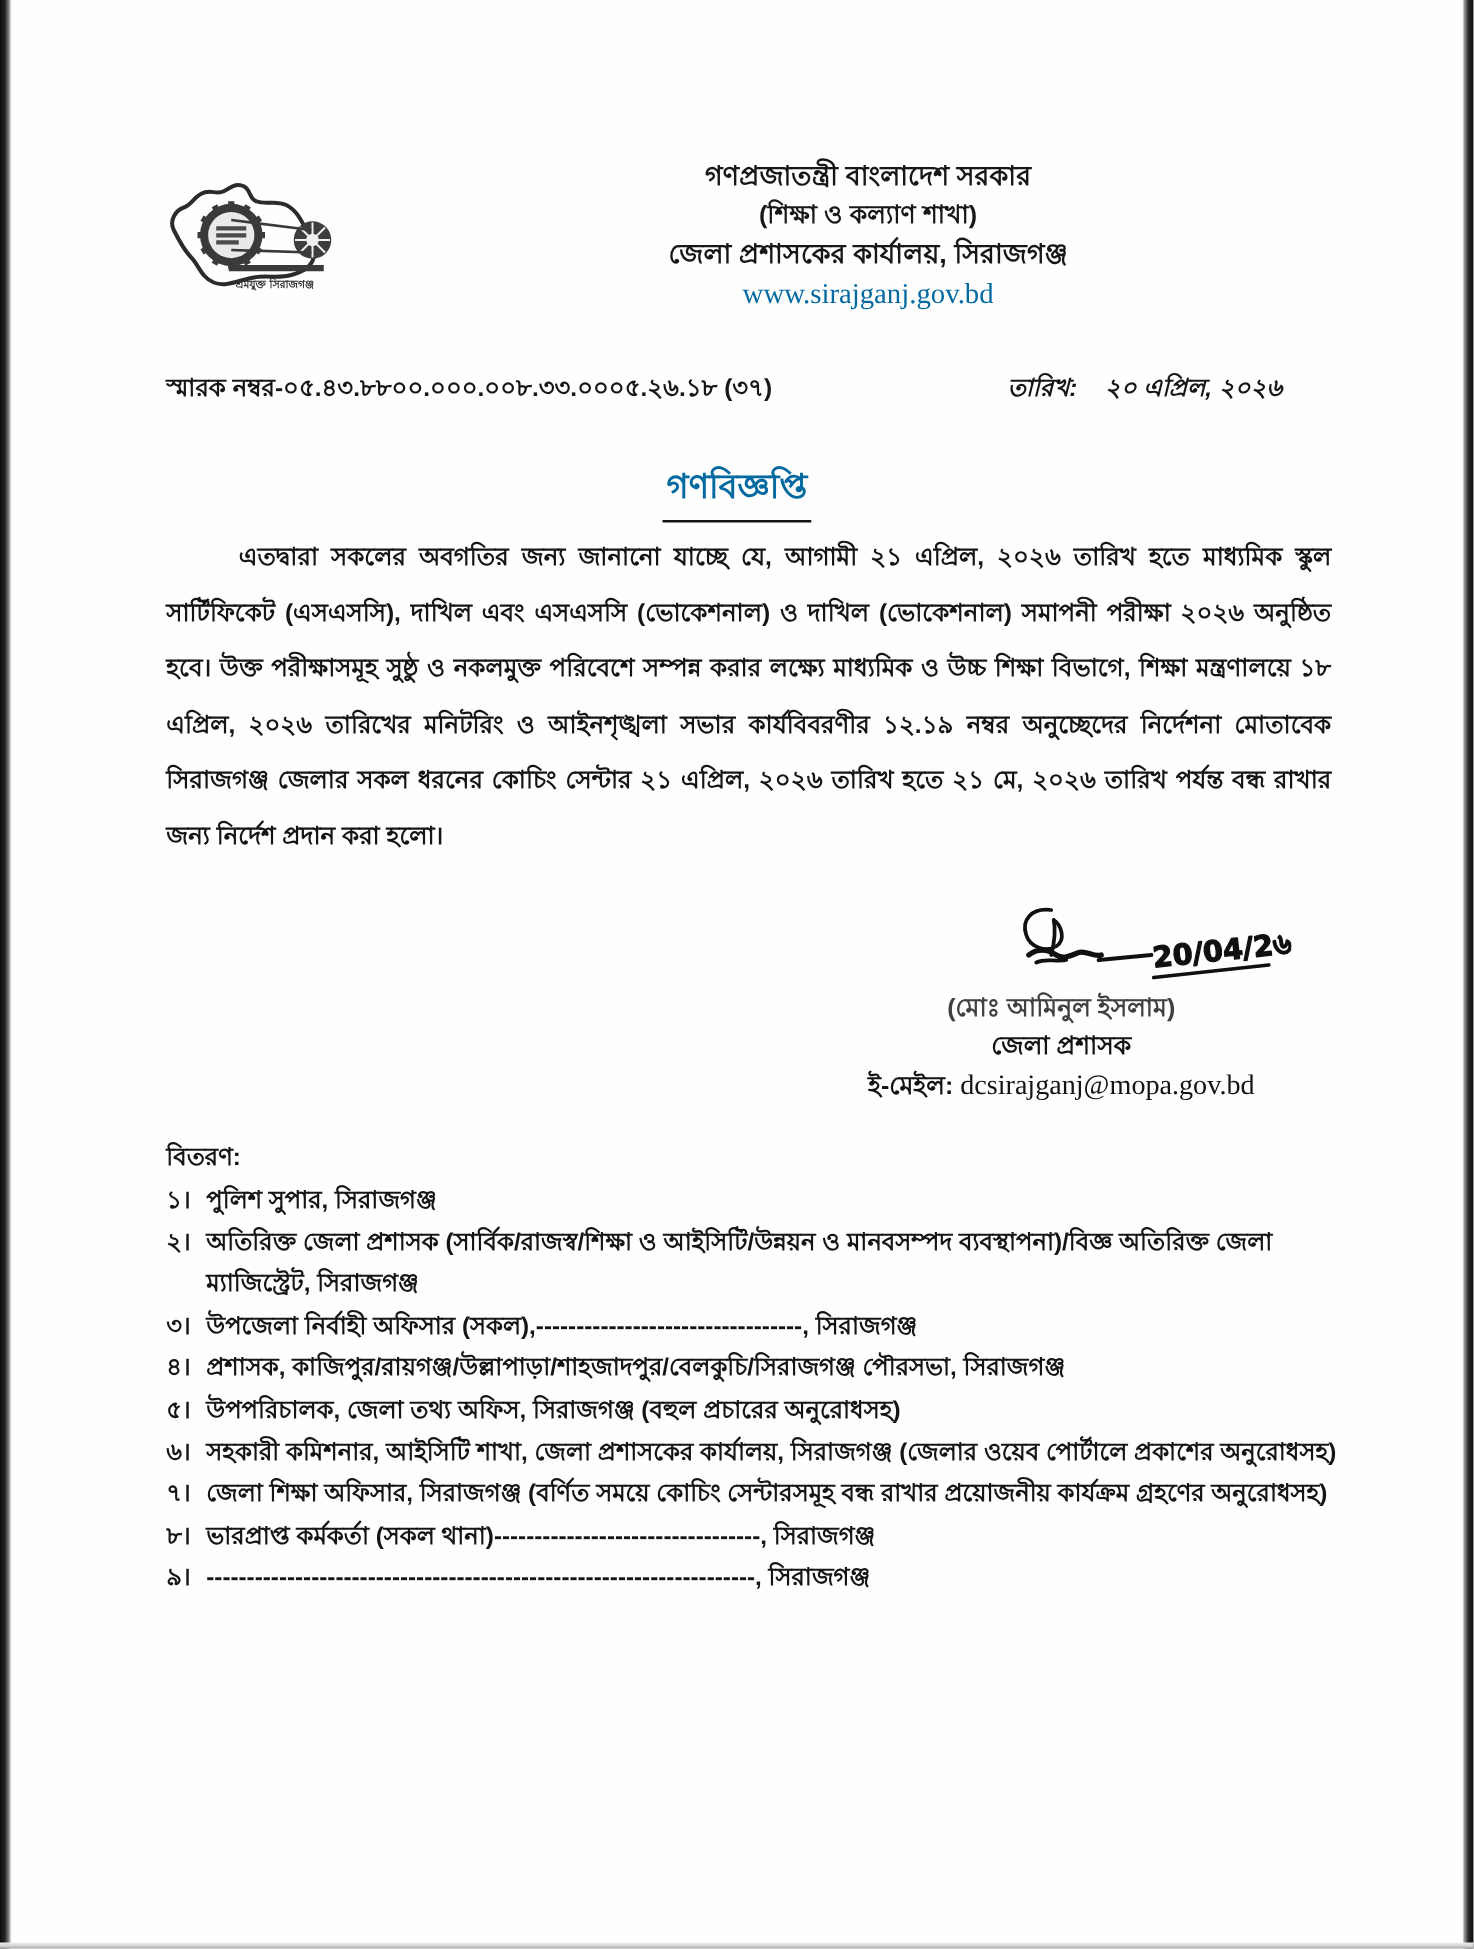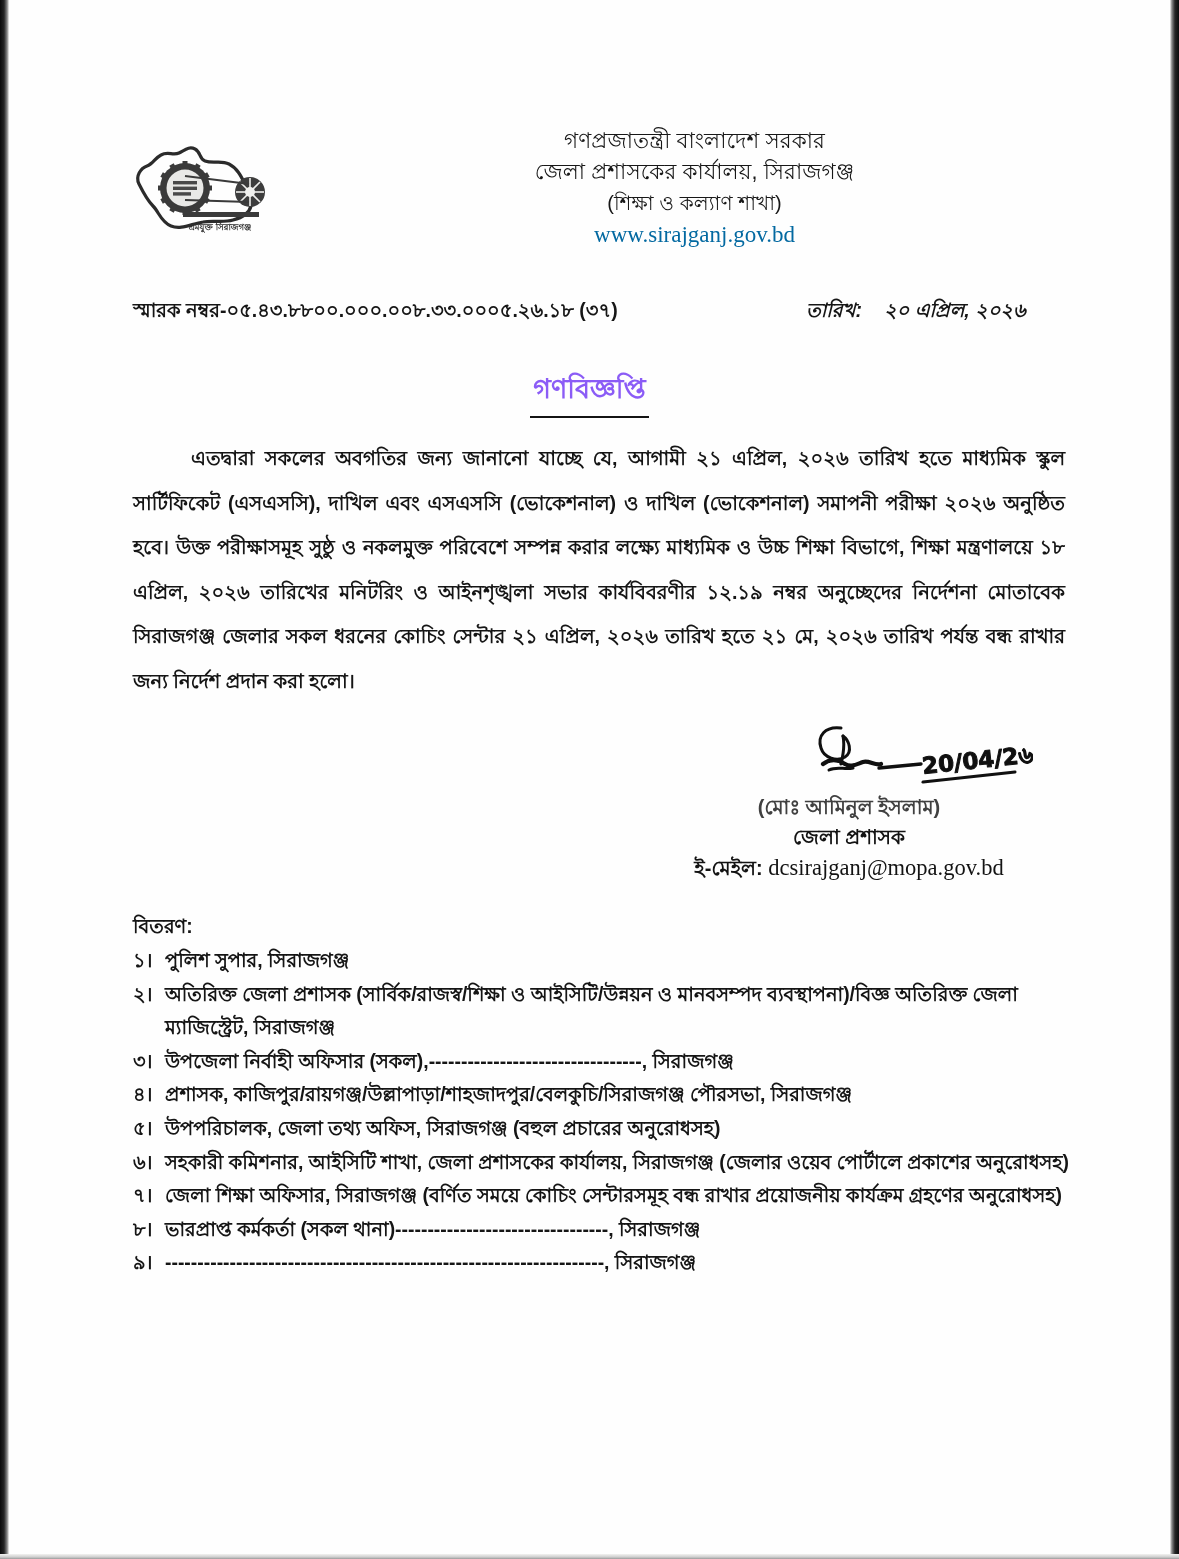--- a/index.html
+++ b/index.html
@@ -66,21 +66,21 @@
   .emblem svg { display: block; width: 100%; height: 100%; }
   .head-lines {
     position: absolute;
     left: 330px;
     right: 120px;
     top: 0;
     text-align: center;
   }
   .head-bn {
     font-family: "Liberation Sans", "DejaVu Sans", sans-serif;
-    font-weight: 400;
+    font-weight: 700;
     color: #171717;
     letter-spacing: .1px;
   }
   .head-l1 { font-size: 21.5px; line-height: 31px; }
   .head-l2 { font-size: 21.5px; line-height: 31px; }
   .head-l3 { font-size: 20px;   line-height: 31px; }
   .head-url {
     font-family: "Liberation Serif", "DejaVu Serif", serif;
     font-size: 23px;
     line-height: 32px;
@@ -120,34 +120,34 @@
 
   
   .notice-title {
     position: absolute;
     left: 0; right: 0;
     top: 368px;
     text-align: center;
     font-family: "Liberation Sans", "DejaVu Sans", sans-serif;
     font-weight: 700;
     font-size: 27px;
-    color: #8b5cf6;
+    color: #0369a1;
   }
   .notice-title span {
     display: inline-block;
     border-bottom: 2.4px solid #141414;
     padding: 0 3px 3px 3px;
   }
 
   
   .body-copy {
     position: absolute;
     left: 133px;
     width: 932px;
-    top: 436px;
+    top: 424px;
     font-family: "Liberation Sans", "DejaVu Sans", sans-serif;
     font-weight: 700;
     font-size: 19.6px;
     line-height: 44.5px;
     color: #151515;
     text-align: justify;
     text-justify: inter-word;
     text-indent: 58px;
   }
 
@@ -299,22 +299,22 @@
           <path d="M60 36 L124 44" stroke="#3a3a3a" stroke-width="2.2" fill="none"></path>
           <path d="M60 60 L124 62" stroke="#3a3a3a" stroke-width="2.2" fill="none"></path>
         </g>
         <rect x="58" y="72" width="76" height="5" fill="#3a3a3a"></rect>
         <text x="95" y="90" text-anchor="middle" font-family="DejaVu Sans, sans-serif" font-size="8.5" font-weight="bold" fill="#2e2e2e">শ্রমযুক্ত সিরাজগঞ্জ</text>
       </svg>
     </div>
 
     <div class="head-lines">
       <div class="head-bn head-l1">গণপ্রজাতন্ত্রী বাংলাদেশ সরকার</div>
+      <div class="head-bn head-l3">(শিক্ষা ও কল্যাণ শাখা)</div>
       <div class="head-bn head-l2">জেলা প্রশাসকের কার্যালয়, সিরাজগঞ্জ</div>
-      <div class="head-bn head-l3">(শিক্ষা ও কল্যাণ শাখা)</div>
       <div class="head-url">www.sirajganj.gov.bd</div>
     </div>
   </div>
 
   <div class="memo-row">
     <div class="memo-no">স্মারক নম্বর-০৫.৪৩.৮৮০০.০০০.০০৮.৩৩.০০০৫.২৬.১৮ (৩৭)</div>
     <div class="memo-date">
       <span class="date-label">তারিখ:</span><span class="date-value">২০ এপ্রিল, ২০২৬</span>
     </div>
   </div>

